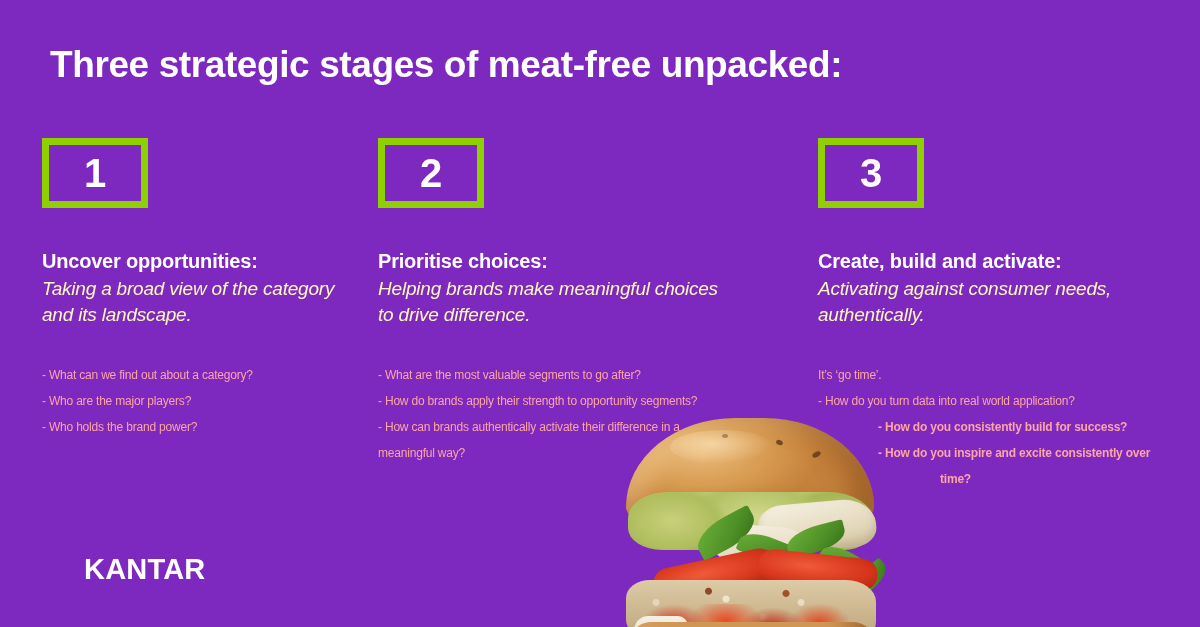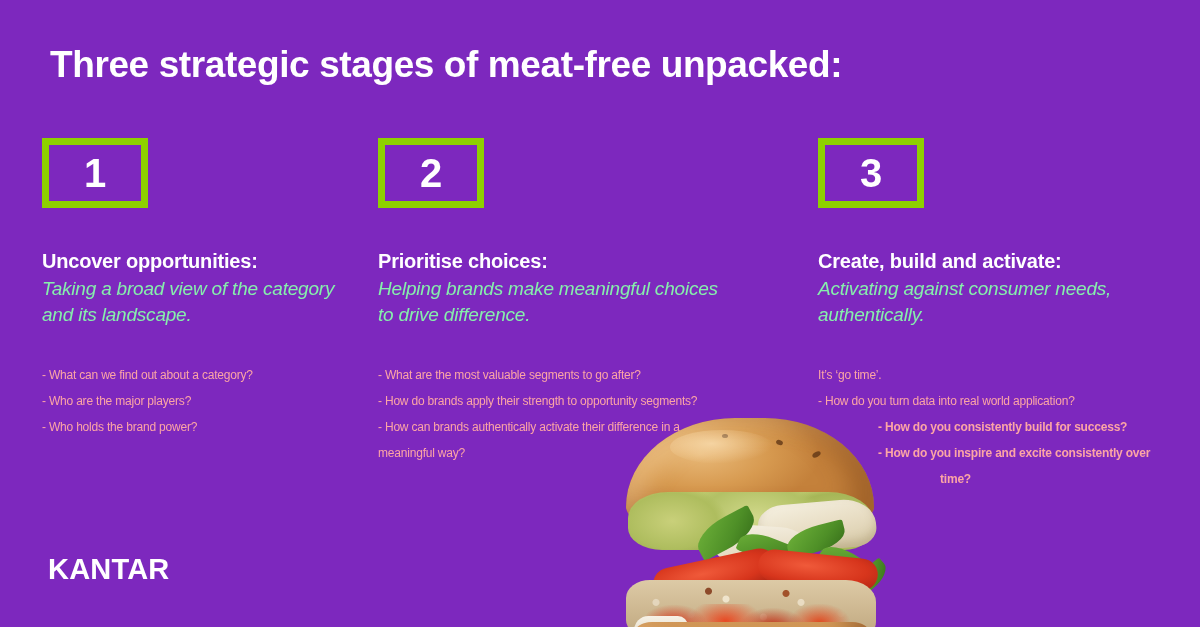--- a/index.html
+++ b/index.html
@@ -54,21 +54,21 @@
 
   
   .head {
     color:#ffffff;
     font-size:20px;
     font-weight:bold;
     line-height:27px;
     letter-spacing:-0.2px;
   }
   .sub {
-    color:#86efac;
+    color:#fef9c3;
     font-size:19px;
     font-style:italic;
     line-height:26px;
     letter-spacing:-0.2px;
     margin-top:1px;
   }
 
   
   .body-list {
     margin-top:34px;
@@ -84,20 +84,21 @@
   .ind-1 { padding-left:62px; text-indent:-62px; }
   .ind-2 { padding-left:122px; text-indent:-62px;font-weight:bold; }
 
   
   #logo {
     position:absolute;
     left:42px; bottom:43px;
     display:flex;
     align-items:flex-start;
     height:30px;
+    gap:36px;
   }
   #logo .bar {
     width:5px;
     background:#c99700;
     margin-right:1px;
   }
   #logo .wordmark {
     color:#ffffff;
     font-size:29px;
     font-weight:bold;

